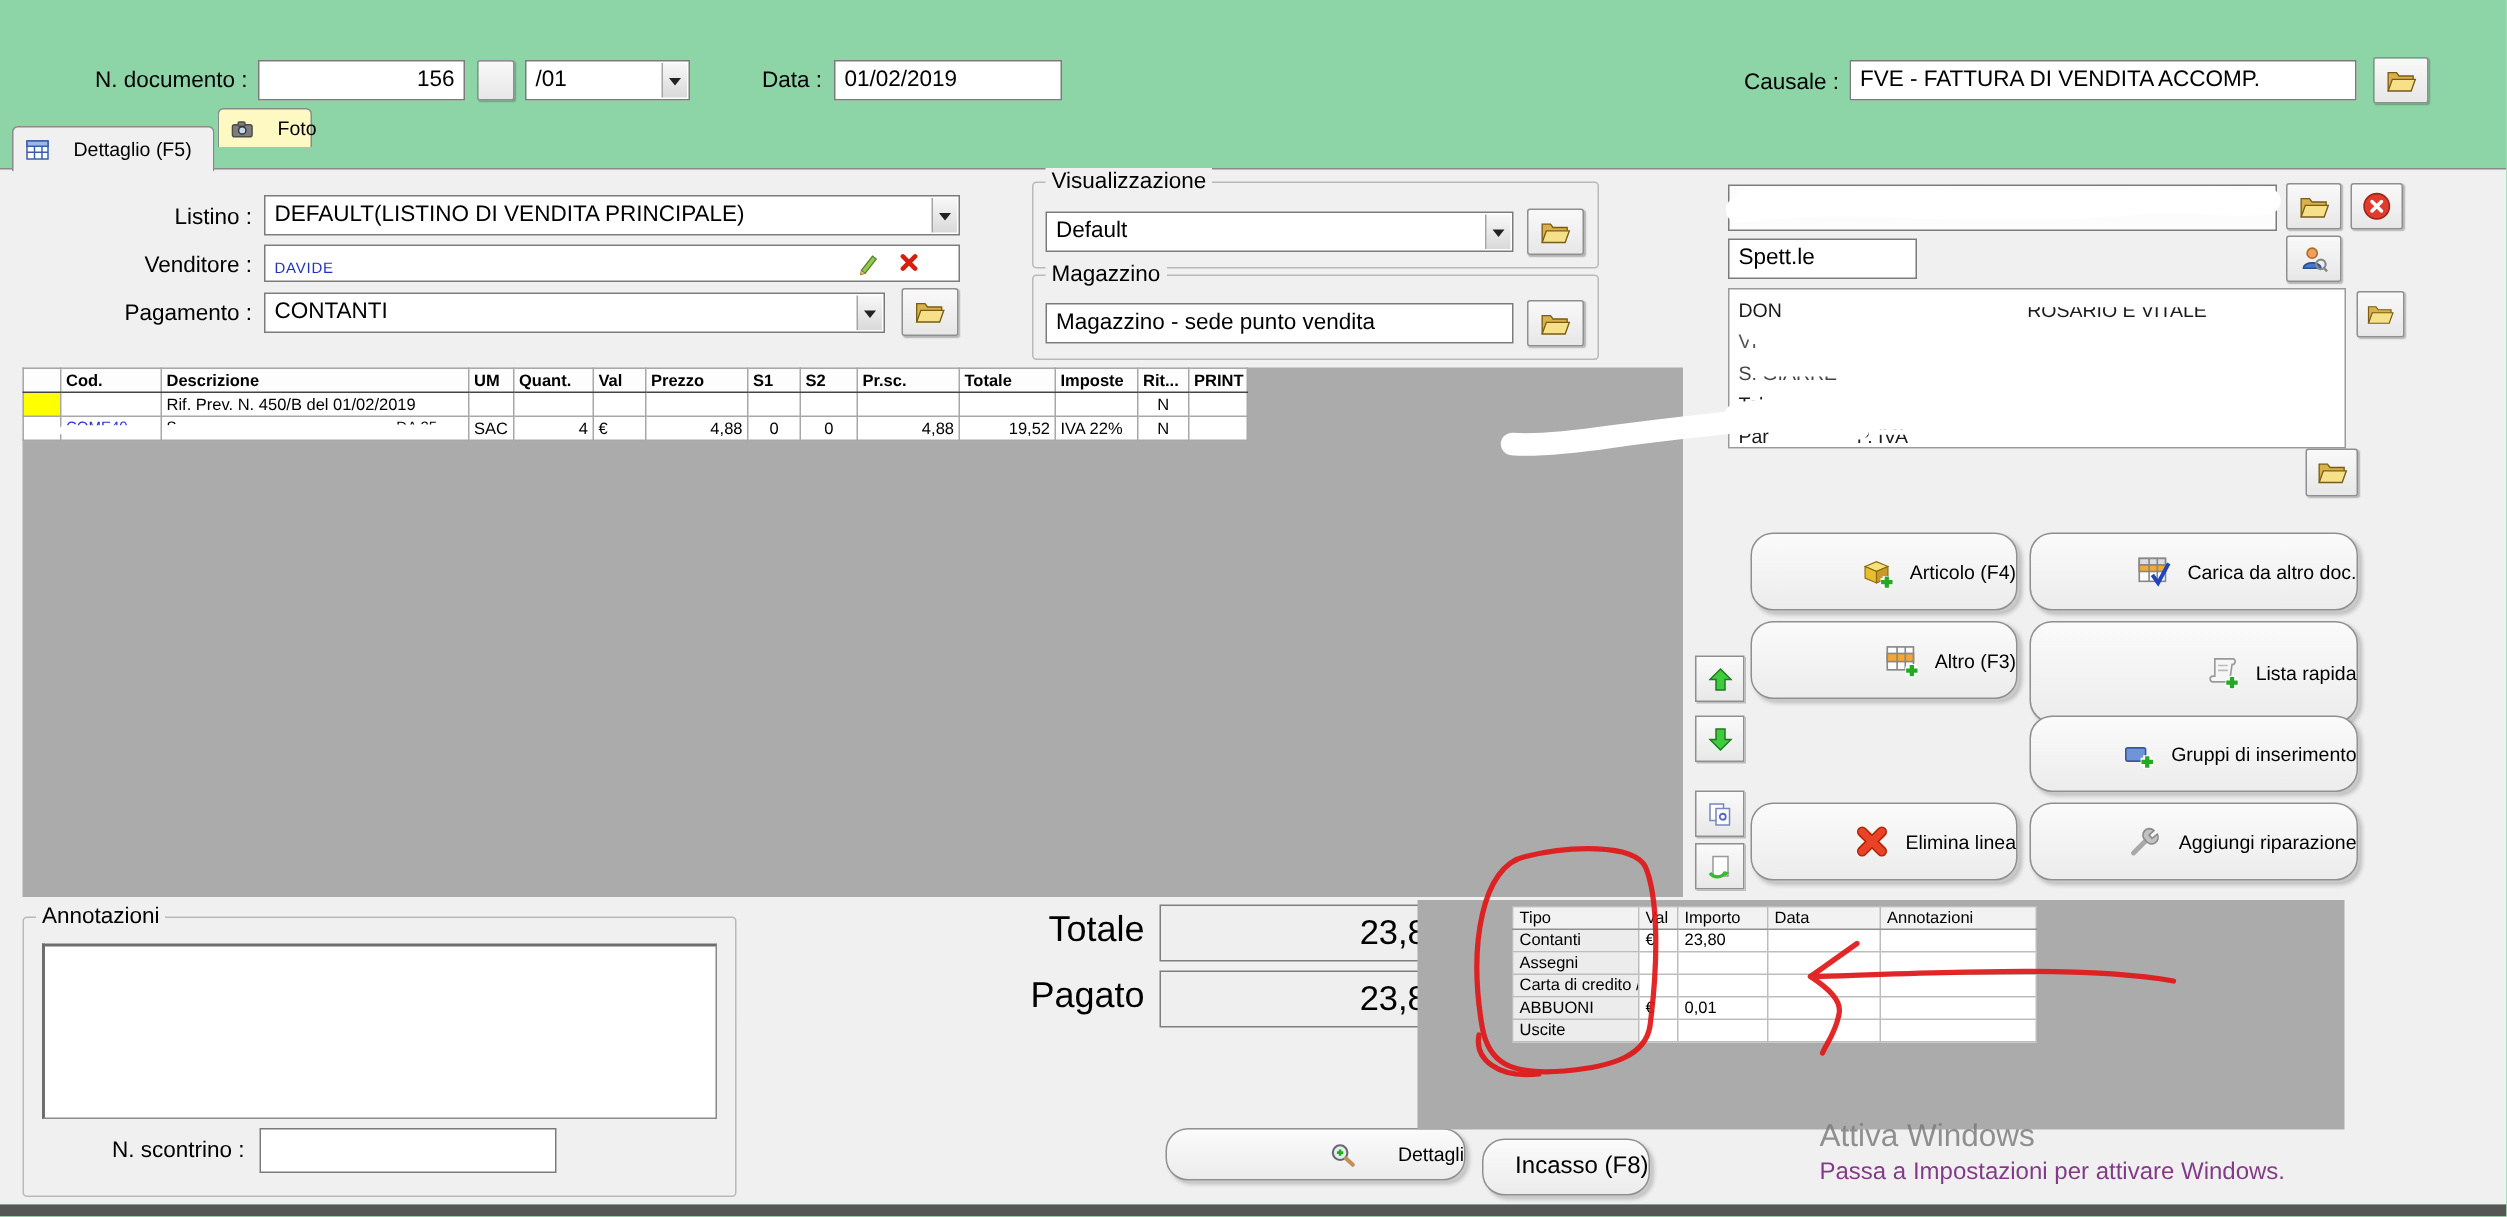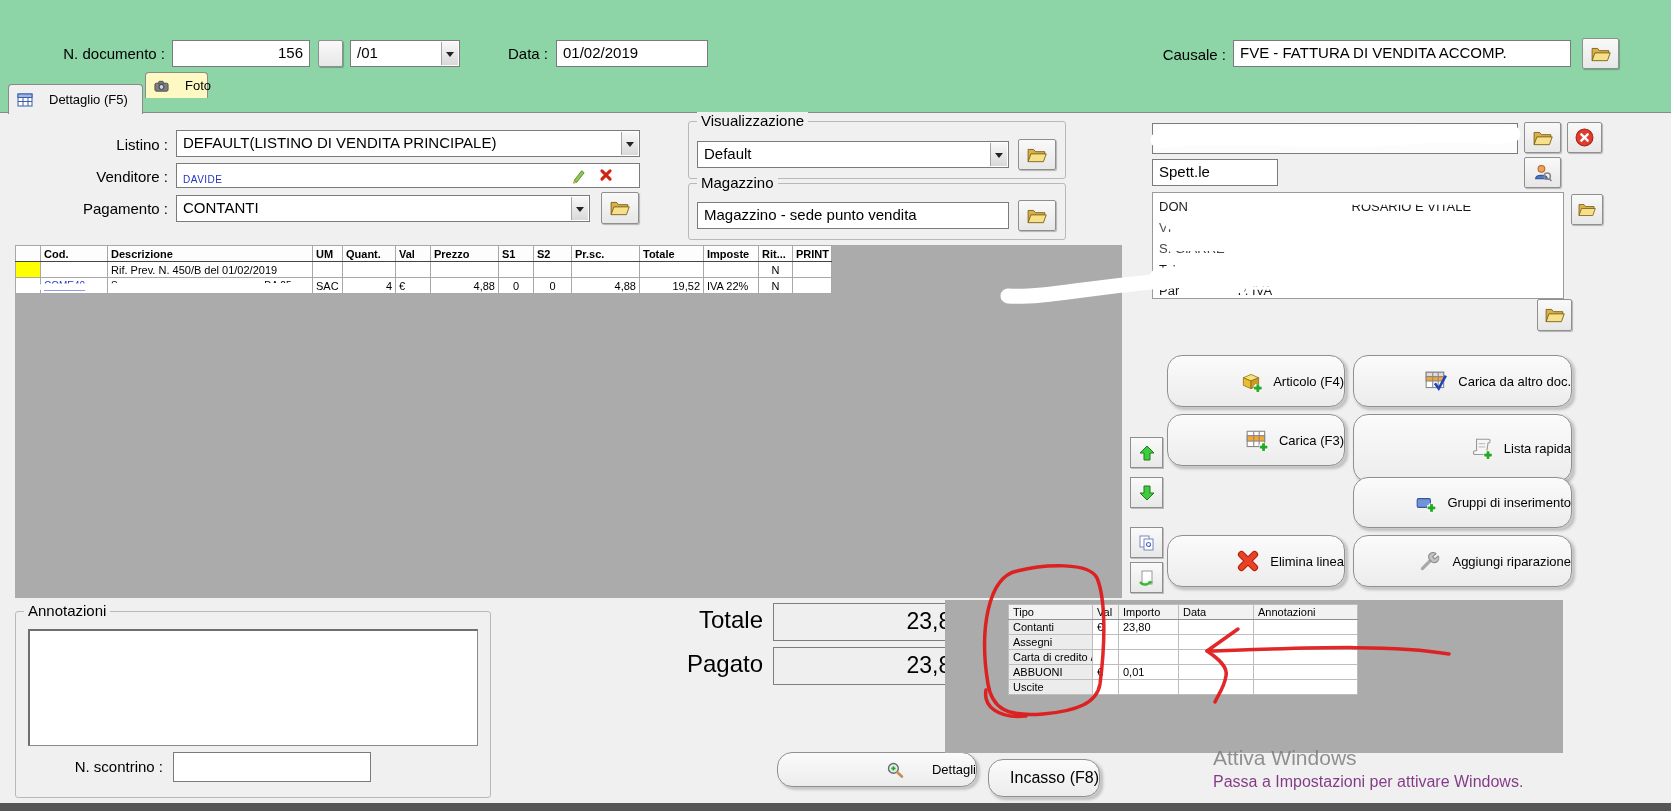--- a/index.html
+++ b/index.html
@@ -373,21 +373,21 @@
           <rect x="2" y="2" width="16" height="14" fill="#fff" stroke="#888"></rect>
           <rect x="2" y="6" width="16" height="5" fill="#f5a733" stroke="#888"></rect>
           <line x1="8" y1="2" x2="8" y2="16" stroke="#888"></line>
           <line x1="13" y1="2" x2="13" y2="16" stroke="#888"></line>
           <line x1="13" y1="16.5" x2="21" y2="16.5" stroke="#fff" stroke-width="5"></line>
           <line x1="17" y1="12.5" x2="17" y2="20.5" stroke="#fff" stroke-width="5"></line>
           <line x1="13.5" y1="16.5" x2="20.5" y2="16.5" stroke="#22aa22" stroke-width="2.6"></line>
           <line x1="17" y1="13" x2="17" y2="20" stroke="#22aa22" stroke-width="2.6"></line>
         </svg>
     </span>
-    <span>Carica (F3)</span>
+    <span>Altro (F3)</span>
   </div>
   <div class="abtn" style="left:1353px;top:414px;width:219px;height:68px">
     <span class="ico">
       <svg width="24" height="22" viewBox="0 0 22 20">
           <path d="M6,2 h11 c2,0 2,3.5 -0.5,3.5 v0 L15,16 H5 c-2.5,0 -2.5,-3.5 0,-3.5 h1 z" fill="#f6f6f6" stroke="#999"></path>
           <line x1="8" y1="6" x2="14" y2="6" stroke="#bbb"></line>
           <line x1="8" y1="9" x2="14" y2="9" stroke="#bbb"></line>
           <line x1="12.5" y1="16.5" x2="20.5" y2="16.5" stroke="#fff" stroke-width="5"></line>
           <line x1="16.5" y1="12.5" x2="16.5" y2="20.5" stroke="#fff" stroke-width="5"></line>
           <line x1="13" y1="16.5" x2="20" y2="16.5" stroke="#22aa22" stroke-width="2.6"></line>

